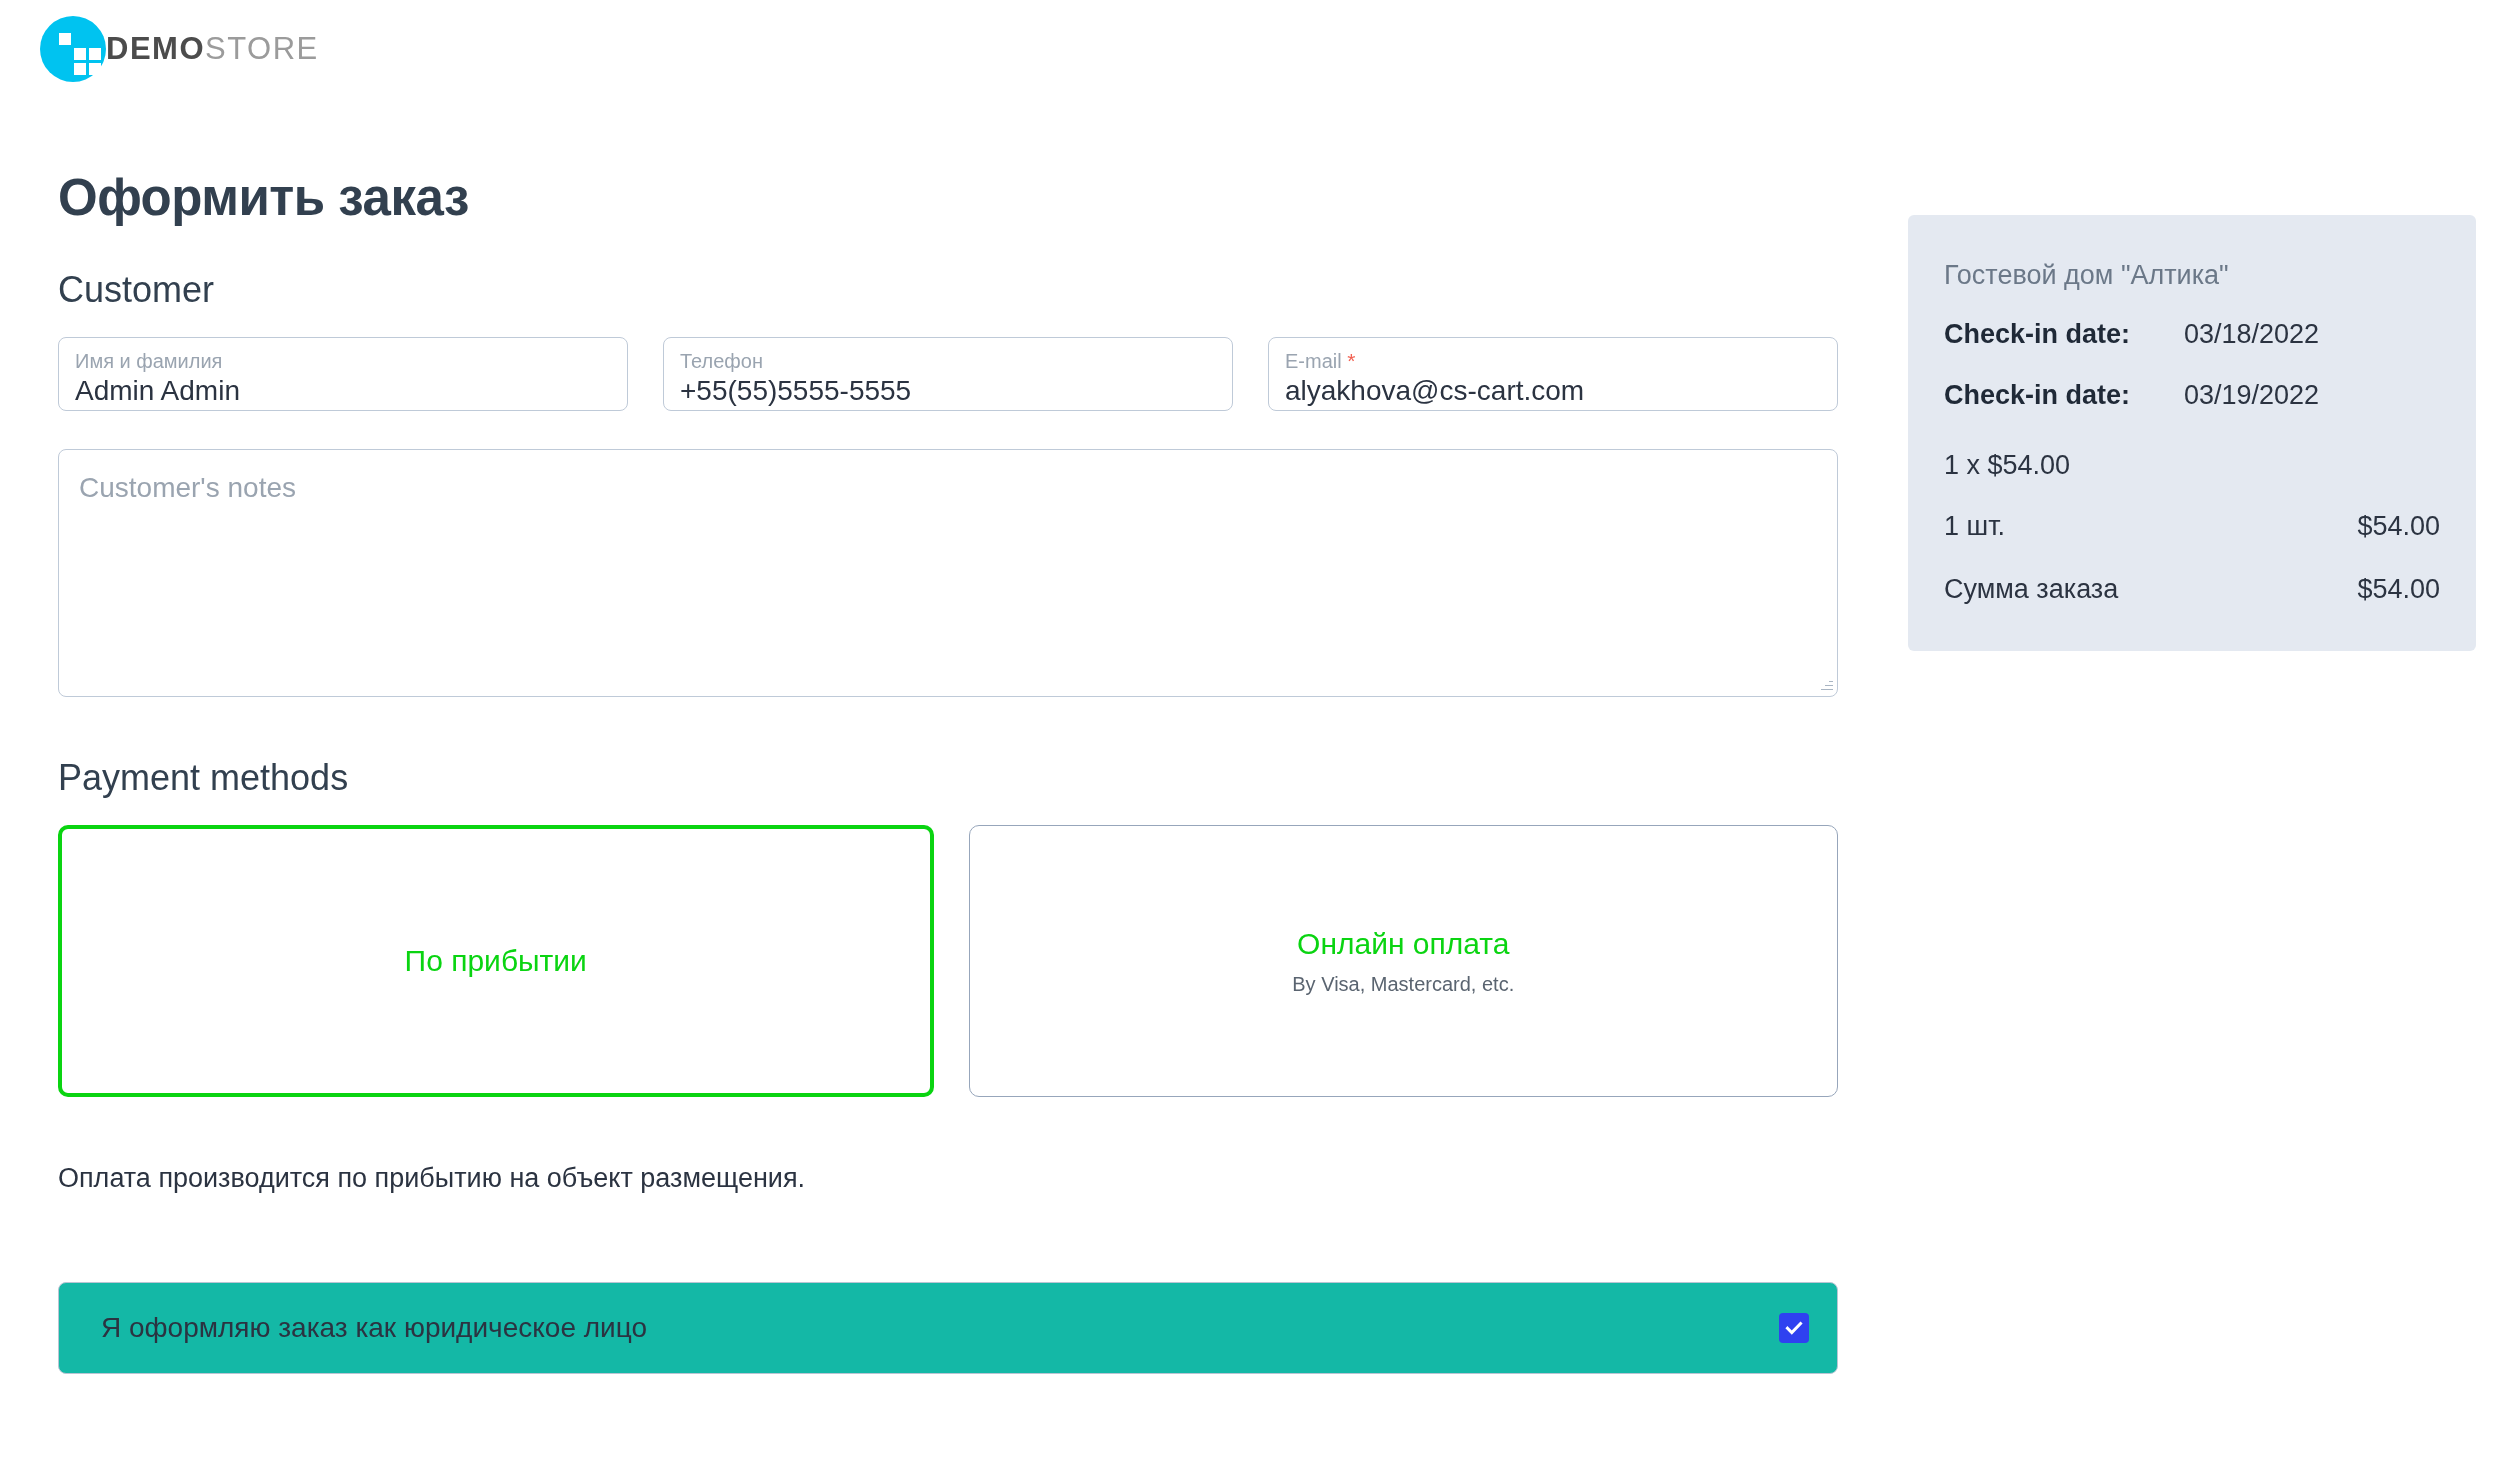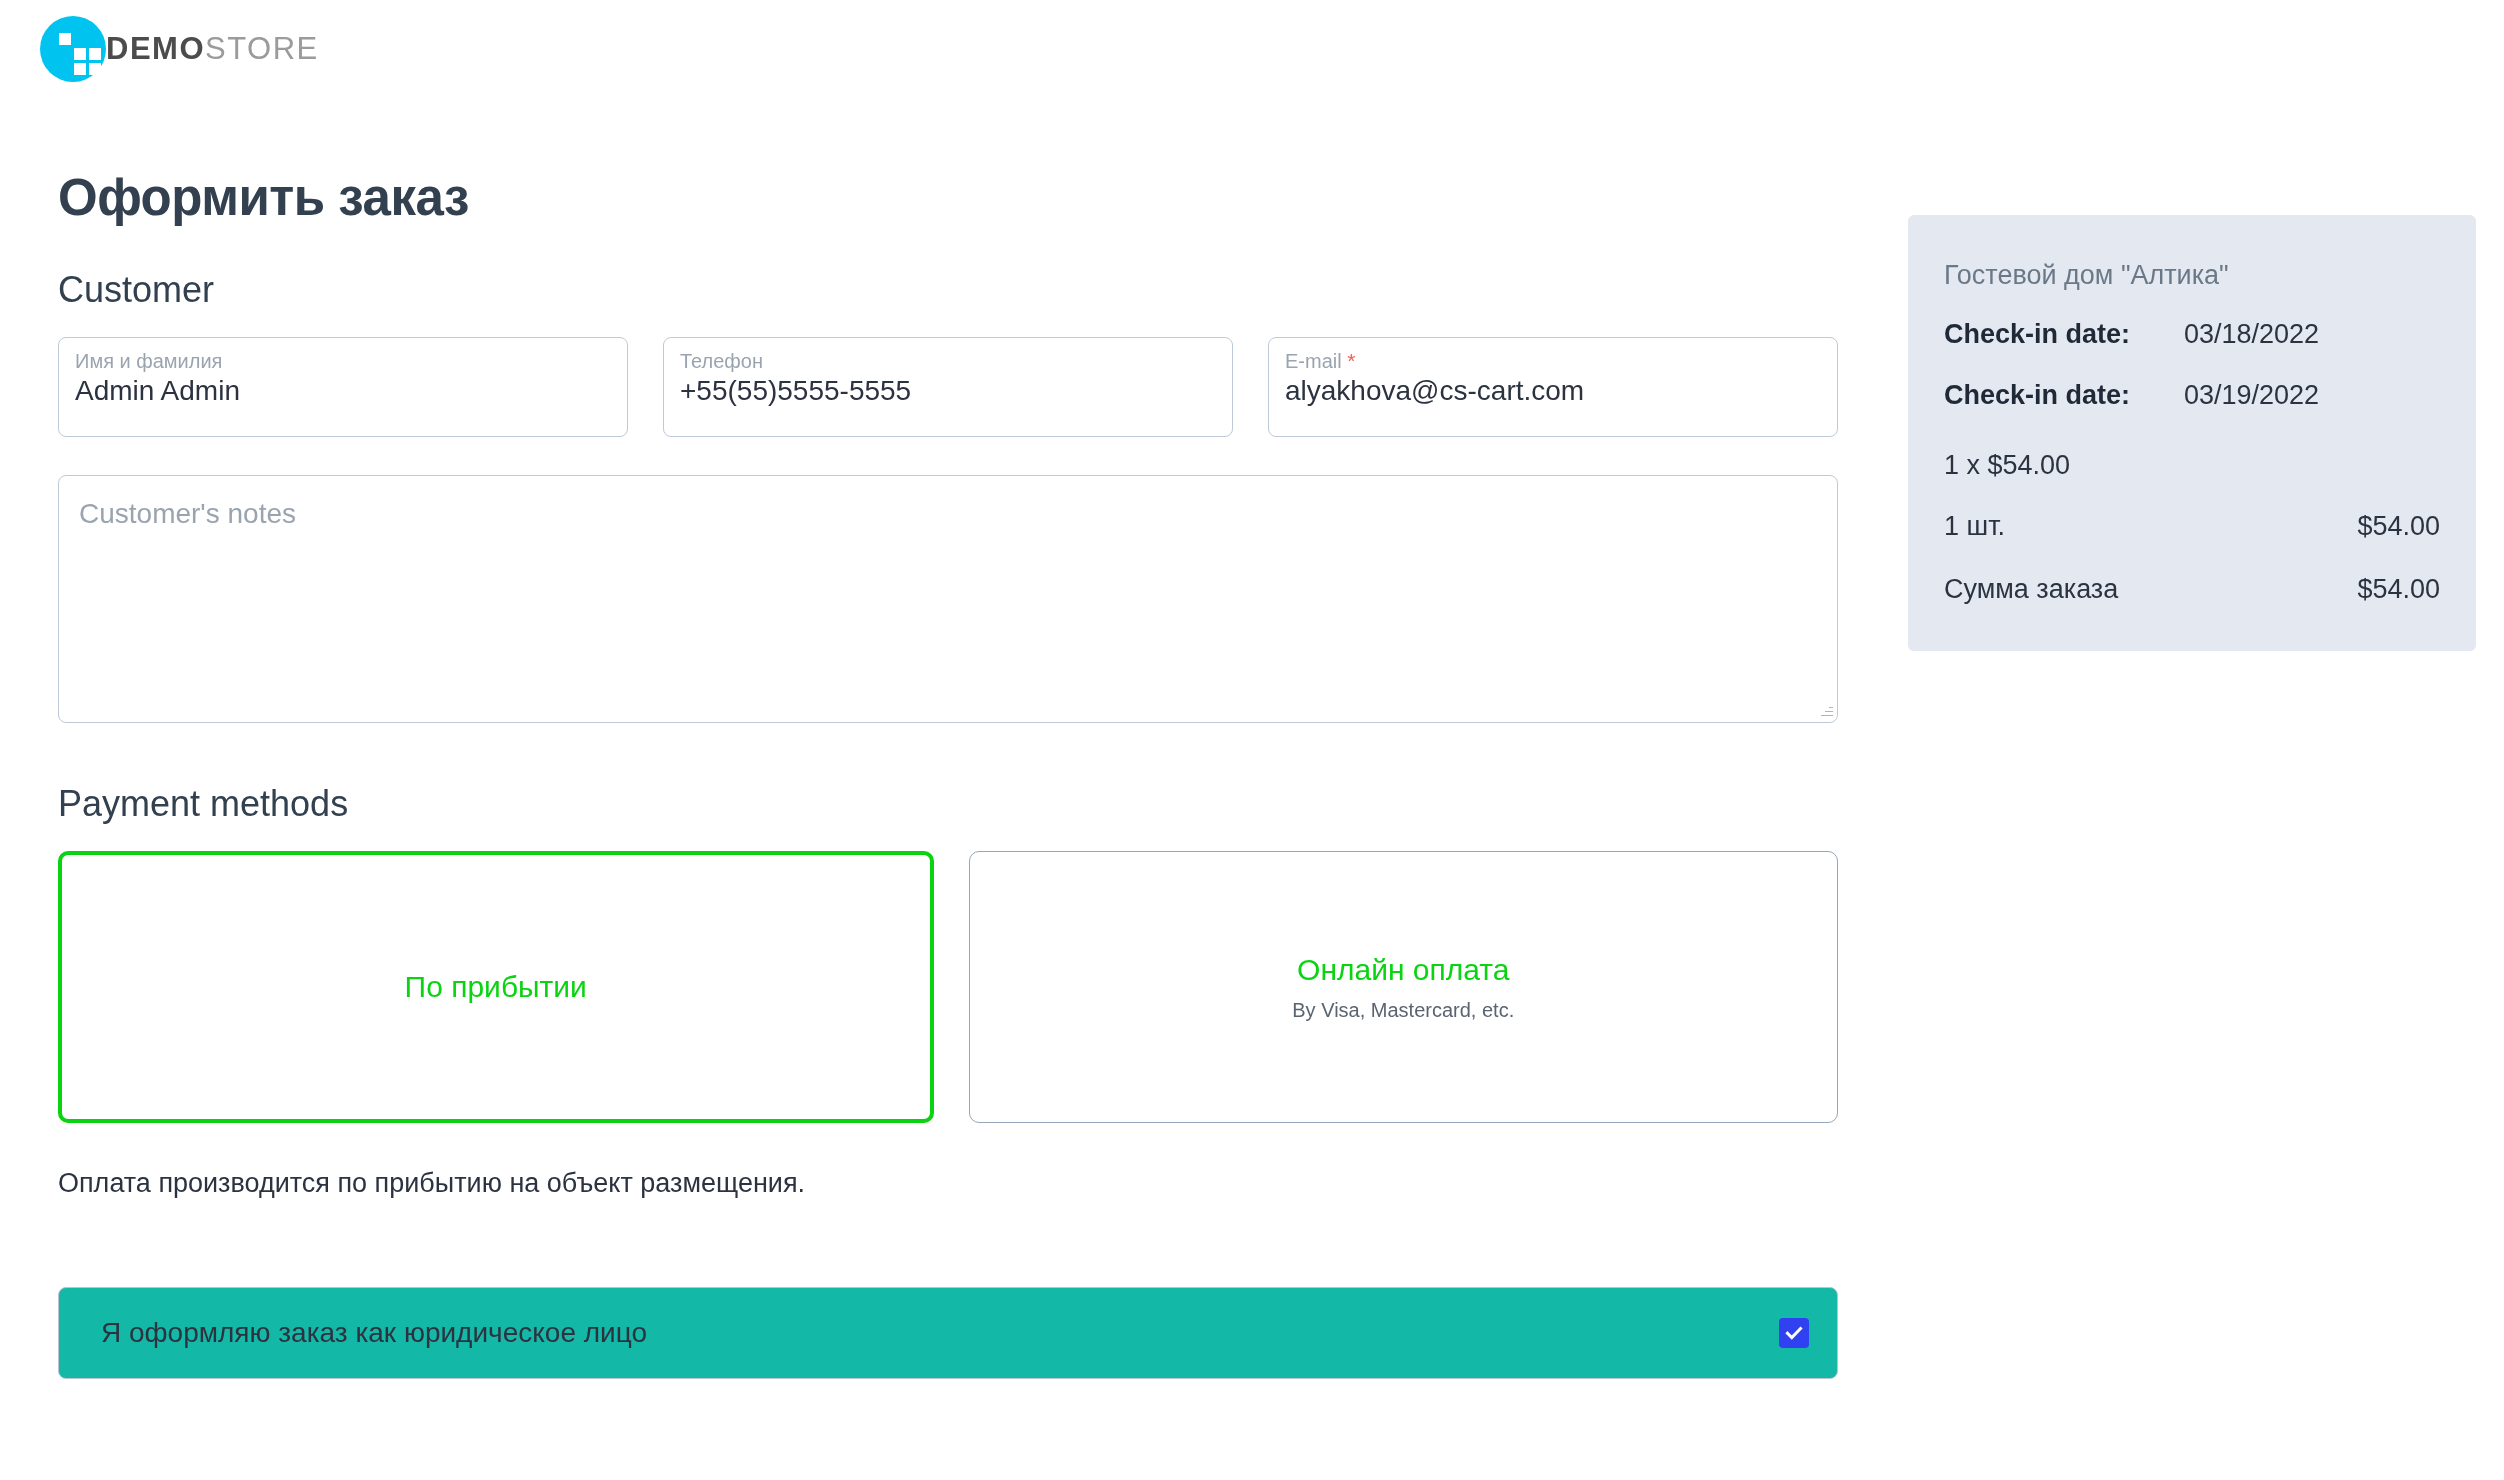--- a/index.html
+++ b/index.html
@@ -80,21 +80,21 @@
     display: flex;
     gap: 35px;
     margin-bottom: 38px;
   }
   .field {
     position: relative;
     flex: 1 1 0;
     border: 1px solid #bfcad8;
     border-radius: 8px;
     background: #ffffff;
-    height: 100px;
+    height: 74px;
     padding: 11px 16px 0 16px;
   }
   .field-label {
     display: block;
     font-size: 20px;
     color: #9aa4b0;
     line-height: 1.15;
     margin-bottom: 2px;
   }
   .field-label .req { color: #f26051; font-size: 21px; }
@@ -134,21 +134,21 @@
     height: 1px;
   }
   .notes .resize-grip i:nth-child(1) { bottom: 2px; width: 12px; }
   .notes .resize-grip i:nth-child(2) { bottom: 6px; width: 8px; }
   .notes .resize-grip i:nth-child(3) { bottom: 10px; width: 4px; }
 
   
   .pay-row {
     display: flex;
     gap: 35px;
-    margin-bottom: 45px;
+    margin-bottom: 66px;
   }
   .pay-card {
     flex: 1 1 0;
     height: 272px;
     border-radius: 10px;
     background: #ffffff;
     display: flex;
     flex-direction: column;
     align-items: center;
     justify-content: center;

